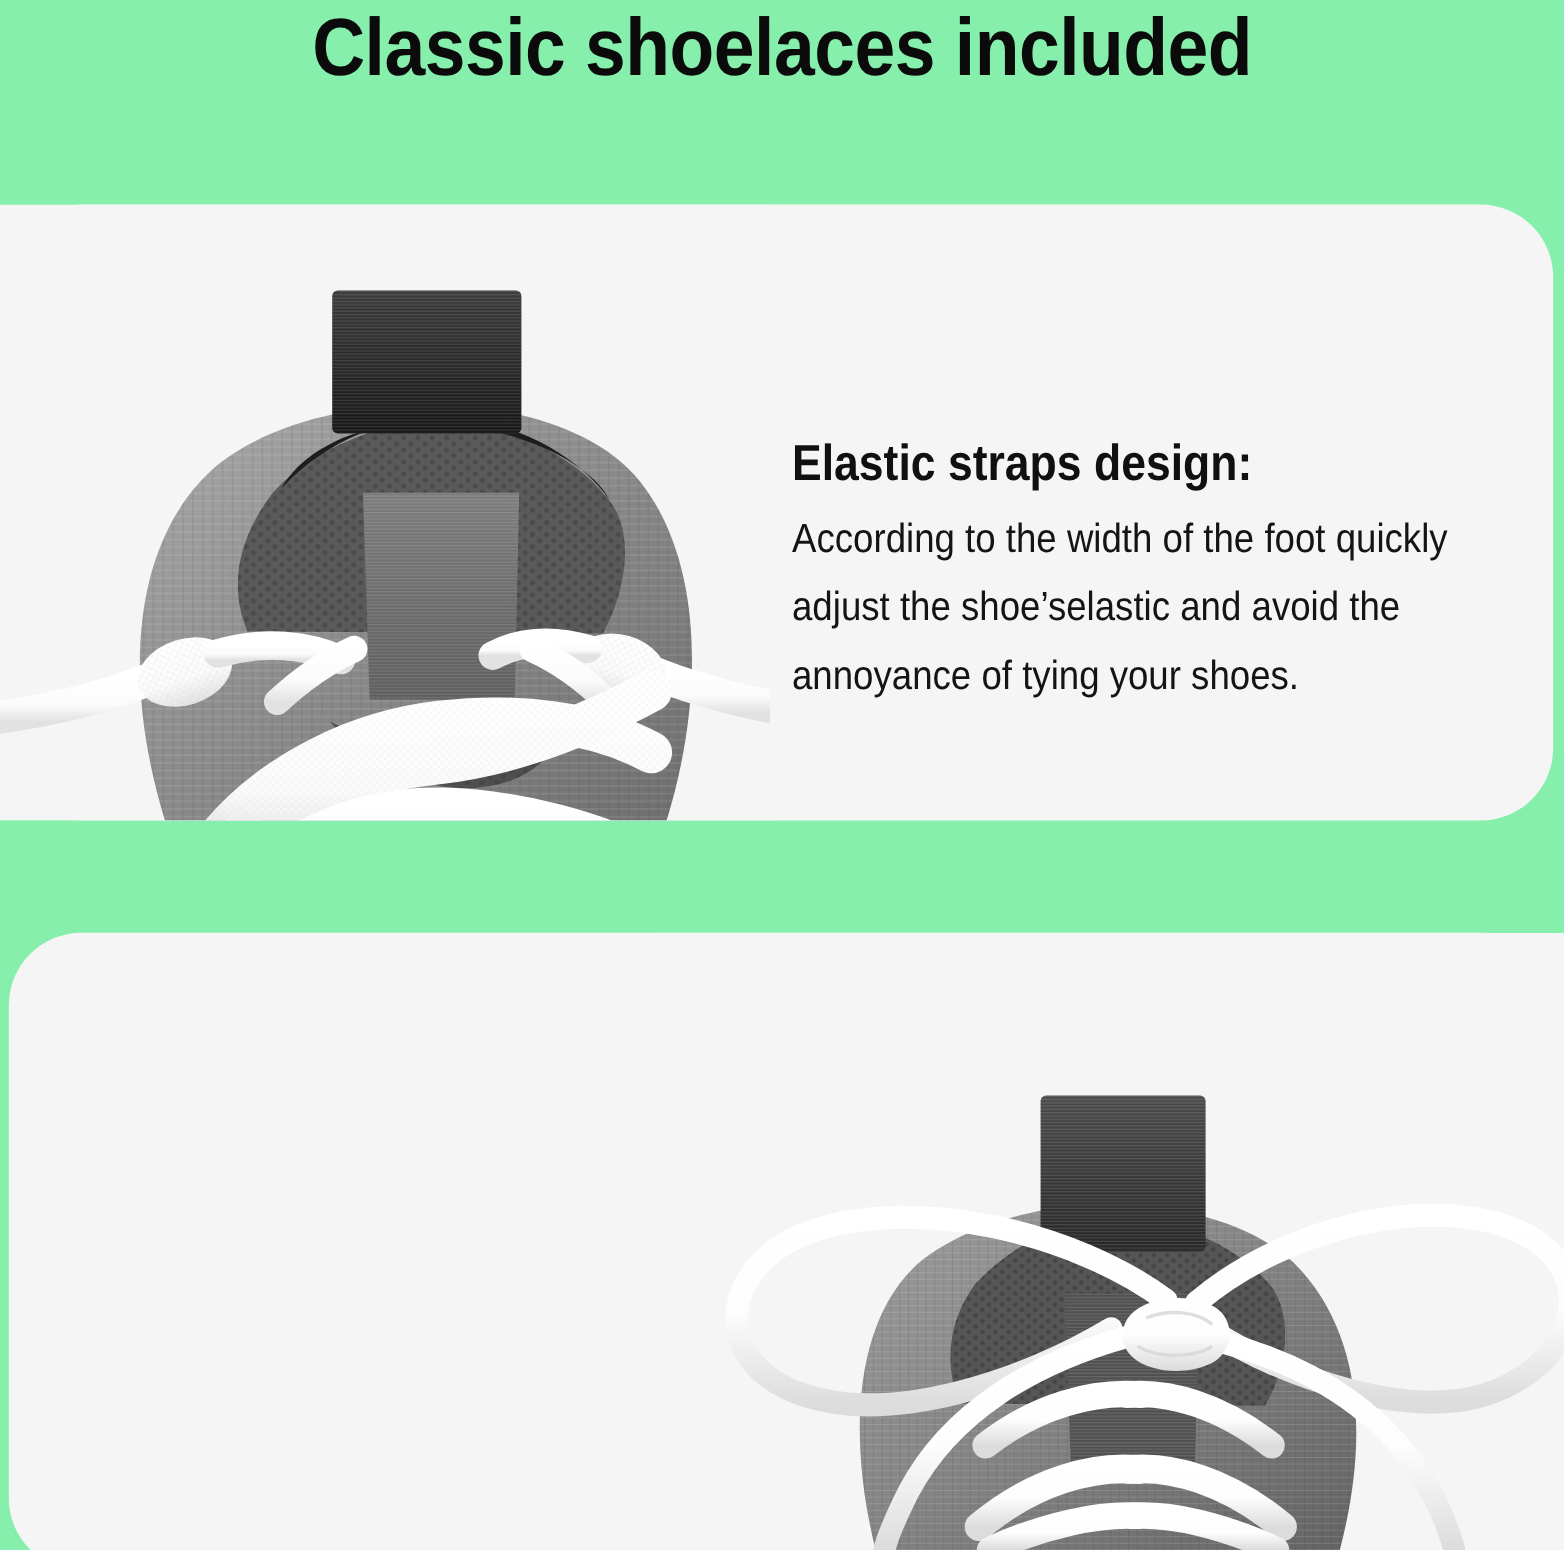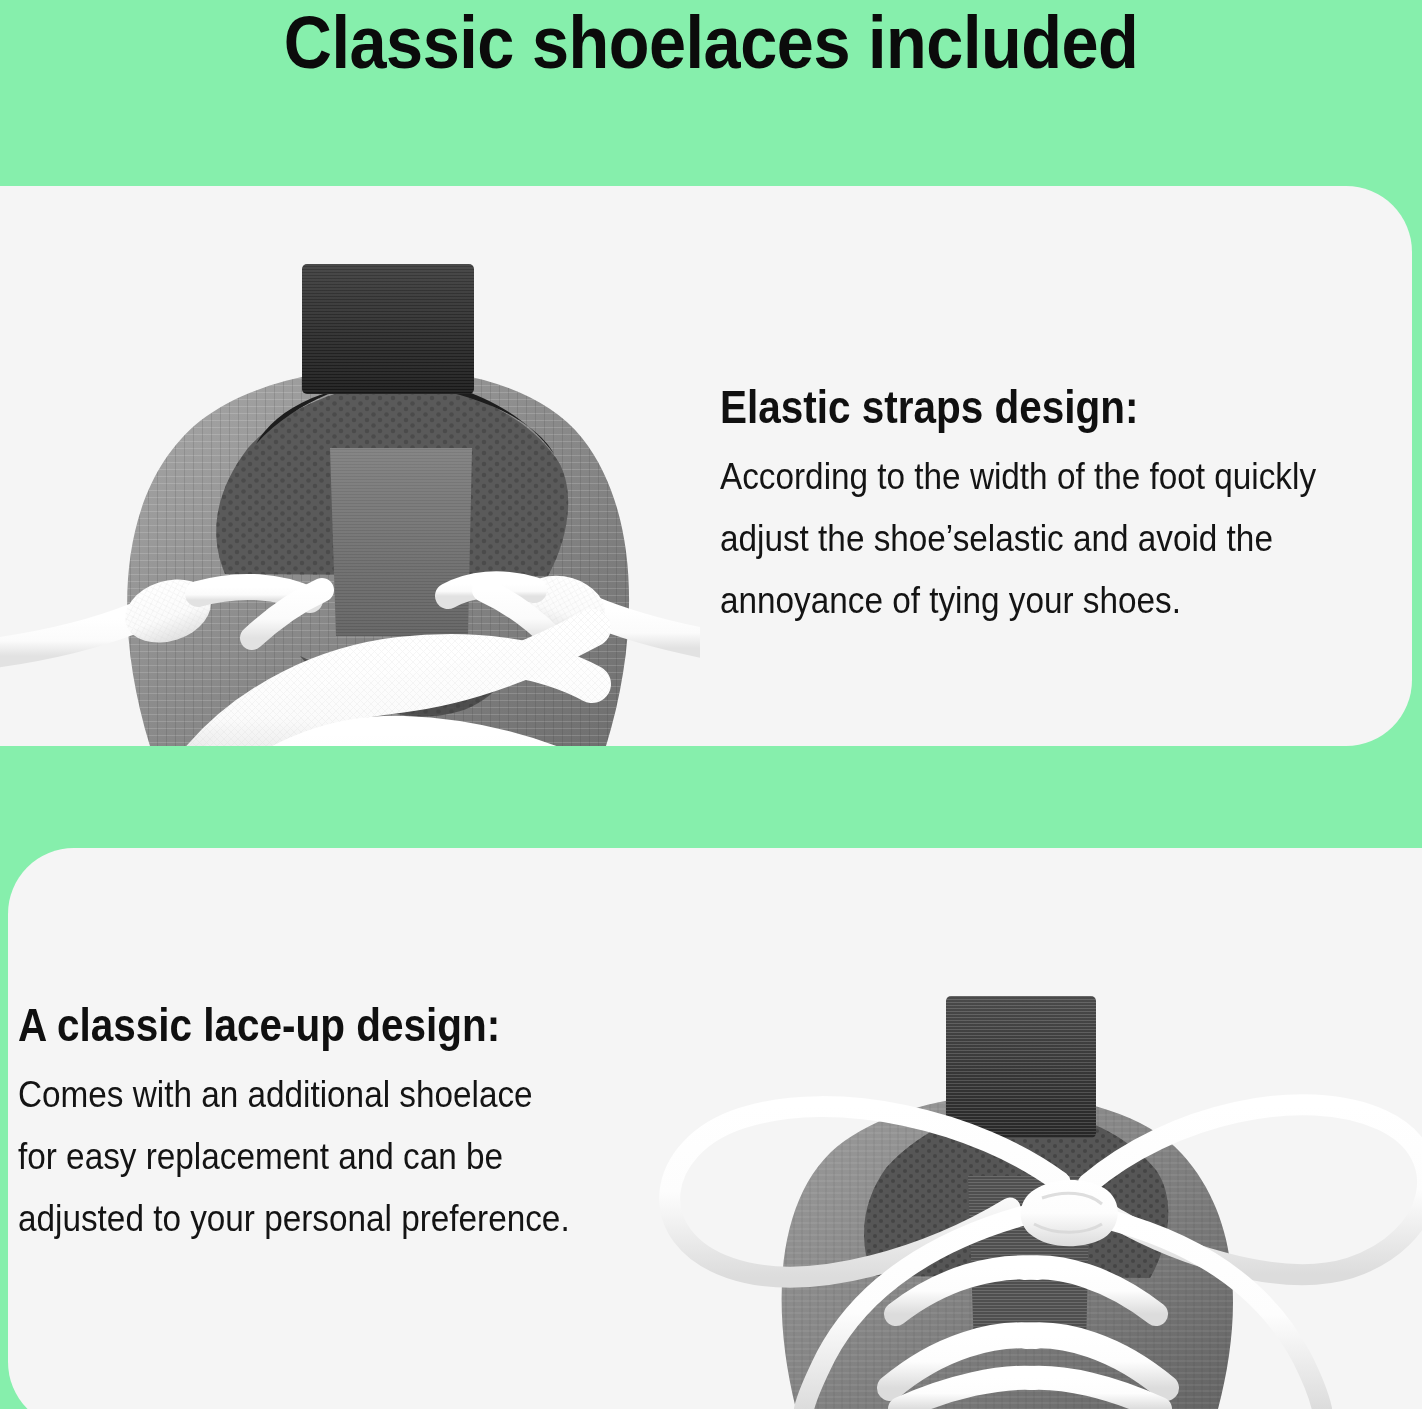--- a/index.html
+++ b/index.html
@@ -31,21 +31,21 @@
     position:absolute;
     background:#f5f5f5;
     border-radius:66px;
     overflow:hidden;
   }
   #card-elastic { left:8px;  top:186px; width:1404px; height:560px; }
   #card-laceup  { left:8px;  top:848px; width:1404px; height:580px; }
 
   
   .tblock { position:absolute; }
-  #text-elastic { left:720px; top:378px; width:700px; }
+  #text-elastic { left:720px; top:391px; width:700px; }
   #text-laceup  { left:18px;  top:996px; width:640px; }
 
   .heading {
     font-family:"Liberation Sans", sans-serif;
     font-weight:700;
     font-size:46px;
     line-height:58px;
     color:#101010;
     transform:scaleX(0.88);
     transform-origin:left top;
@@ -178,28 +178,20 @@
     <div class="heading">Elastic straps design:</div>
     <div class="body">
       <span class="ln">According to the width of the foot quickly</span>
       <span class="ln">adjust the shoe’selastic and avoid the</span>
       <span class="ln">annoyance of tying your shoes.</span>
     </div>
   </div>
 
   <div class="card" id="card-laceup"></div>
 
-  <div class="tblock" id="text-laceup">
-    <div class="heading">A classic lace-up design:</div>
-    <div class="body">
-      <span class="ln">Comes with an additional shoelace</span>
-      <span class="ln">for easy replacement and can be</span>
-      <span class="ln">adjusted to your personal preference.</span>
-    </div>
-  </div>
 
   <div class="photo" id="photo-laceup">
     <svg viewBox="0 0 832 561" preserveAspectRatio="xMidYMid meet">
       <defs>
         <linearGradient id="knitG3" x1="0" y1="0" x2="1" y2="1">
           <stop offset="0%" stop-color="#9d9d9d"></stop>
           <stop offset="50%" stop-color="#838383"></stop>
           <stop offset="100%" stop-color="#636363"></stop>
         </linearGradient>
         <linearGradient id="tabG2" x1="0" y1="0" x2="0" y2="1">

